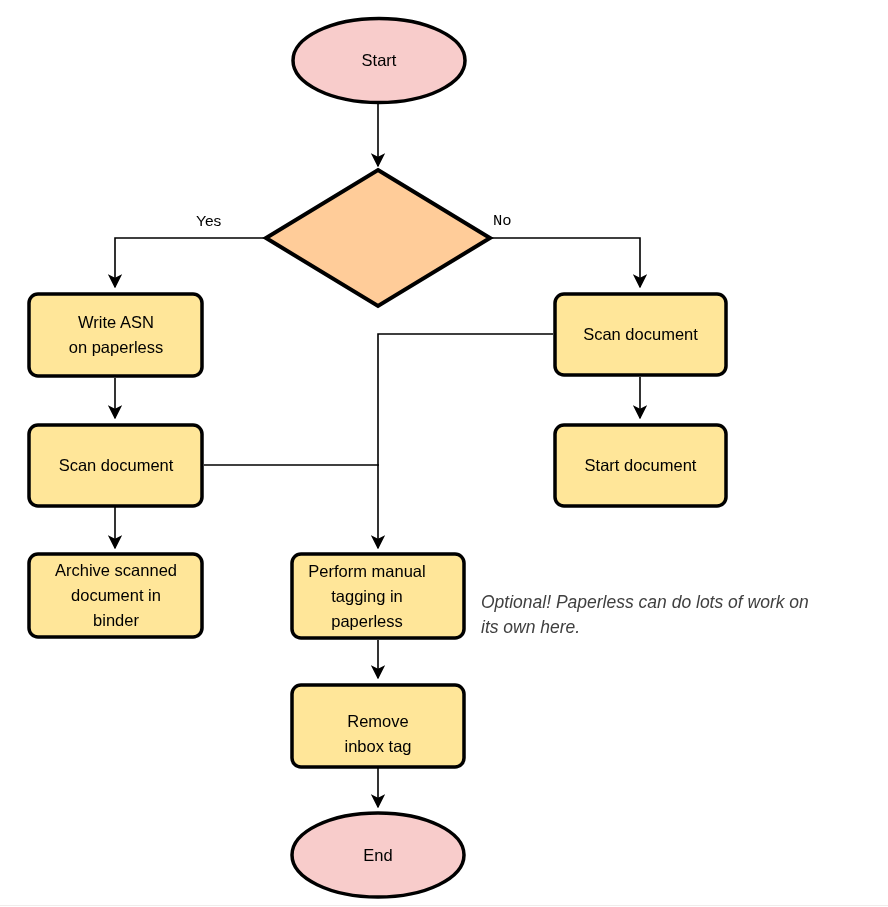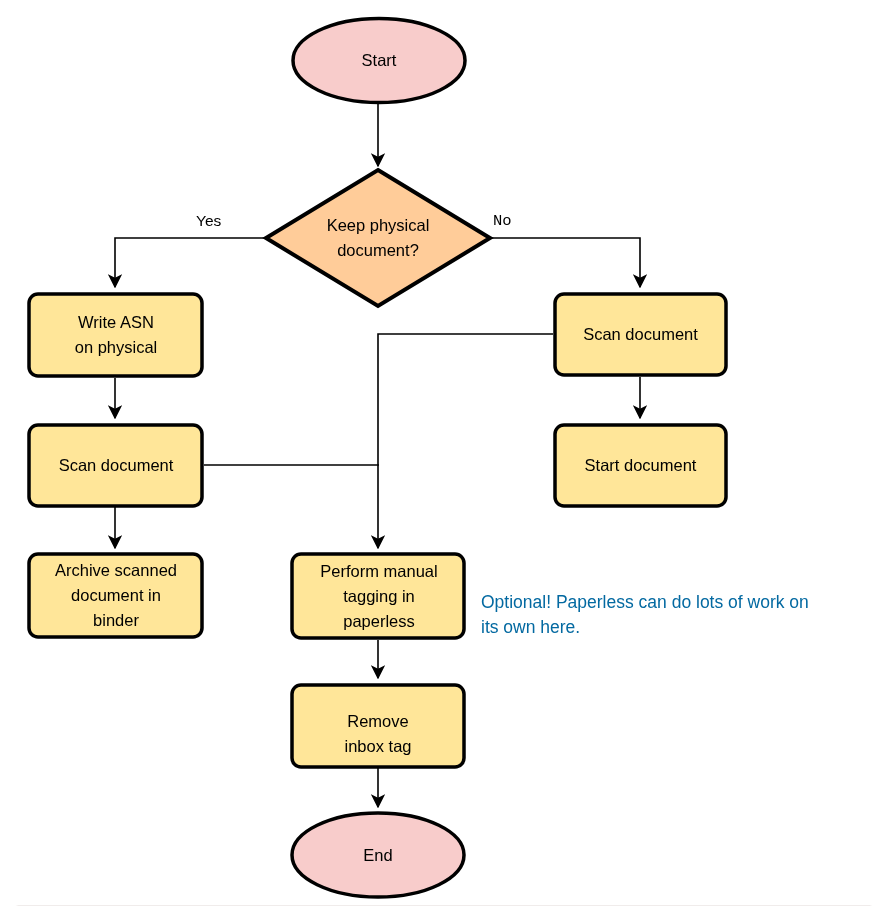--- a/index.html
+++ b/index.html
@@ -7,21 +7,20 @@
     padding: 0;
     background: #ffffff;
   }
   .canvas {
     position: relative;
     width: 888px;
     height: 907px;
     background: #ffffff;
     font-family: "Liberation Sans", sans-serif;
     overflow: hidden;
-    border-radius: 25px;
   }
   .flow-svg {
     position: absolute;
     left: 0;
     top: 0;
   }
   .node-label {
     position: absolute;
     display: flex;
     align-items: center;
@@ -35,24 +34,25 @@
   }
   .edge-label {
     position: absolute;
     text-align: left;
     font-size: 15.5px;
     color: #000000;
     pointer-events: none;
   }
   .note-text {
     position: absolute;
+    font-style: italic;
     font-size: 17.5px;
     line-height: 25px;
     white-space: pre-line;
-    color: #0369a1;
+    color: #404040;
     pointer-events: none;
   }
   .bottom-edge {
     position: absolute;
     left: 0;
     bottom: 1px;
     width: 888px;
     height: 1px;
     background: #f0eceb;
   }
@@ -94,37 +94,35 @@
     <rect x="555" y="425" width="171" height="81" rx="9" stroke="#000000" stroke-width="3.5" fill="#FFE699"></rect>
 
     <rect x="292" y="554" width="172" height="84" rx="9" stroke="#000000" stroke-width="3.5" fill="#FFE699"></rect>
     <rect x="292" y="685" width="172" height="82" rx="9" stroke="#000000" stroke-width="3.5" fill="#FFE699"></rect>
 
     <ellipse cx="378" cy="855" rx="86" ry="42" stroke="#000000" stroke-width="3.5" fill="#F8CCCB"></ellipse>
   </svg>
 
   <div class="node-label" style="left:291px; top:18px; width:176px; height:85px;">Start</div>
 
-  <div class="node-label" style="left:266px; top:170px; width:224px; height:136px;">Keep physical
-document?</div>
 
   <div class="node-label" style="left:27px; top:292px; width:178px; height:86px;">Write ASN
-on physical</div>
+on paperless</div>
 
   <div class="node-label" style="left:27px; top:423px; width:178px; height:85px;">Scan document</div>
 
   <div class="node-label" style="left:27px; top:552px; width:178px; height:87px;">Archive scanned
 document in
 binder</div>
 
   <div class="node-label" style="left:553px; top:292px; width:175px; height:85px;">Scan document</div>
 
   <div class="node-label" style="left:553px; top:423px; width:175px; height:85px;">Start document</div>
 
-  <div class="node-label" style="left:302px; top:552px; width:154px; height:88px;">Perform manual
+  <div class="node-label" style="left:290px; top:552px; width:154px; height:88px;">Perform manual
 tagging in
 paperless</div>
 
   <div class="node-label" style="left:290px; top:683px; width:176px; height:86px;margin-top:8px;">Remove
 inbox tag</div>
 
   <div class="node-label" style="left:290px; top:813px; width:176px; height:84px;">End</div>
 
   <div class="edge-label" style="left:196px; top:212px; width:64px;">Yes</div>
 

